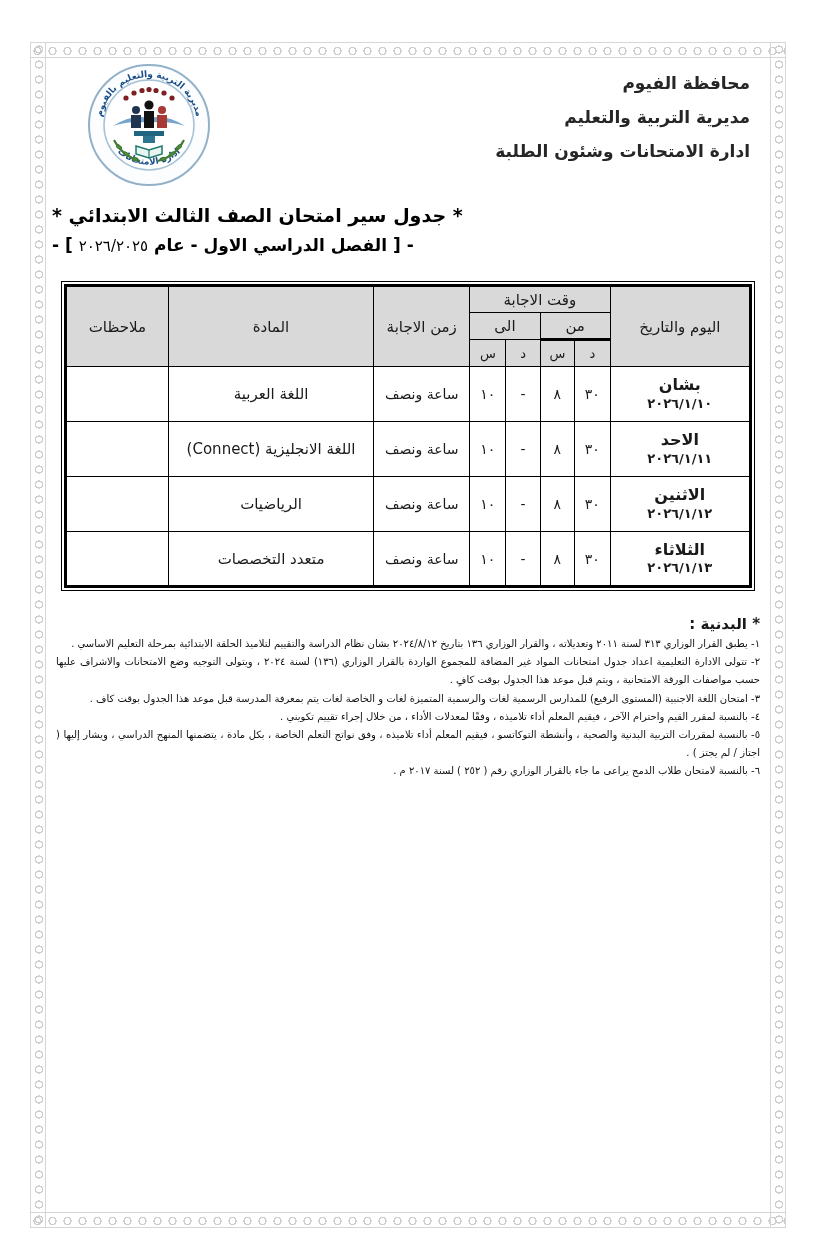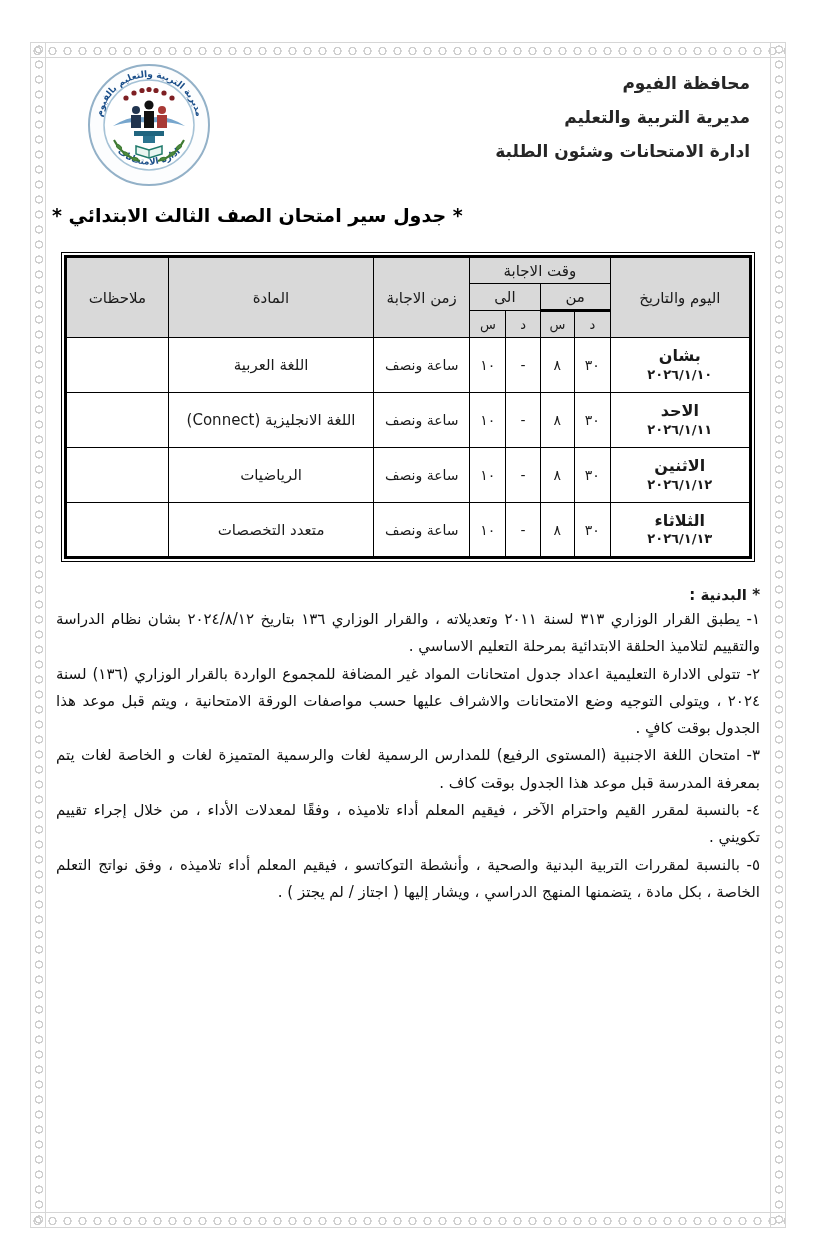--- a/index.html
+++ b/index.html
@@ -86,21 +86,21 @@
   .day-name { font-weight: bold; font-size: 16px; }
   .day-date { font-weight: bold; font-size: 13px; letter-spacing: 1px; }
   td.subject-cell { font-size: 15px; }
   td.duration-cell { font-size: 14px; }
   td.time-cell { font-size: 14px; }
 
   
   .notes-section { margin: 24px 4px 0 4px; }
   .notes-heading { font-weight: bold; font-size: 15px; margin-bottom: 2px; }
   .note-item {
-    font-size: 15px; line-height: 1.82; text-align: justify;
+    font-size: 10px; line-height: 1.82; text-align: justify;
     color: #111;
   }
 </style>
 </head>
 <body>
 
 <div class="page">
 
   <div class="deco deco-h deco-top"></div>
   <div class="deco deco-h deco-bottom"></div>
@@ -168,20 +168,23 @@
             <ellipse cx="93" cy="85" rx="3" ry="1.6" transform="rotate(-40 93 85)"></ellipse>
             <ellipse cx="86" cy="92" rx="3" ry="1.6" transform="rotate(-28 86 92)"></ellipse>
             <ellipse cx="77" cy="97" rx="3" ry="1.6" transform="rotate(-12 77 97)"></ellipse>
           </g>
         </svg>
       </div>
     </div>
 
     <div class="title-block">
       <div class="main-title">* جدول سير امتحان الصف الثالث الابتدائي *</div>
+      <div class="sub-title">
+        <span>- [ الفصل الدراسي الاول - عام </span><span class="year">٢٠٢٦/٢٠٢٥</span><span> ] -</span>
+      </div>
     </div>
 
     <div class="table-outer">
       <table class="sched">
         <colgroup>
           <col style="width:20.5%">
             <col style="width:5.2%">
             <col style="width:5%">
           <col style="width:5%">
             <col style="width:5.3%">
@@ -265,16 +268,17 @@
       </table>
     </div>
 
     <div class="notes-section">
       <div class="notes-heading">* البدنية :</div>
       <div class="note-item">١- يطبق القرار الوزاري ٣١٣ لسنة ٢٠١١ وتعديلاته ، والقرار الوزاري ١٣٦ بتاريخ ٢٠٢٤/٨/١٢ بشان نظام الدراسة والتقييم لتلاميذ الحلقة الابتدائية بمرحلة التعليم الاساسي .</div>
       <div class="note-item">٢- تتولى الادارة التعليمية اعداد جدول امتحانات المواد غير المضافة للمجموع الواردة بالقرار الوزاري (١٣٦) لسنة ٢٠٢٤ ، ويتولى التوجيه وضع الامتحانات والاشراف عليها حسب مواصفات الورقة الامتحانية ، ويتم قبل موعد هذا الجدول بوقت كافٍ .</div>
       <div class="note-item">٣- امتحان اللغة الاجنبية (المستوى الرفيع) للمدارس الرسمية لغات والرسمية المتميزة لغات و الخاصة لغات يتم بمعرفة المدرسة قبل موعد هذا الجدول بوقت كاف .</div>
       <div class="note-item">٤- بالنسبة لمقرر القيم واحترام الآخر ، فيقيم المعلم أداء تلاميذه ، وفقًا لمعدلات الأداء ، من خلال إجراء تقييم تكويني .</div>
       <div class="note-item">٥- بالنسبة لمقررات التربية البدنية والصحية ، وأنشطة التوكاتسو ، فيقيم المعلم أداء تلاميذه ، وفق نواتج التعلم الخاصة ، بكل مادة ، يتضمنها المنهج الدراسي ، ويشار إليها ( اجتاز / لم يجتز ) .</div>
+      <div class="note-item">٦- بالنسبة لامتحان طلاب الدمج يراعى ما جاء بالقرار الوزاري رقم ( ٢٥٢ ) لسنة ٢٠١٧ م .</div>
     </div>
 
   </div>
 </div>
 
 </body></html>

